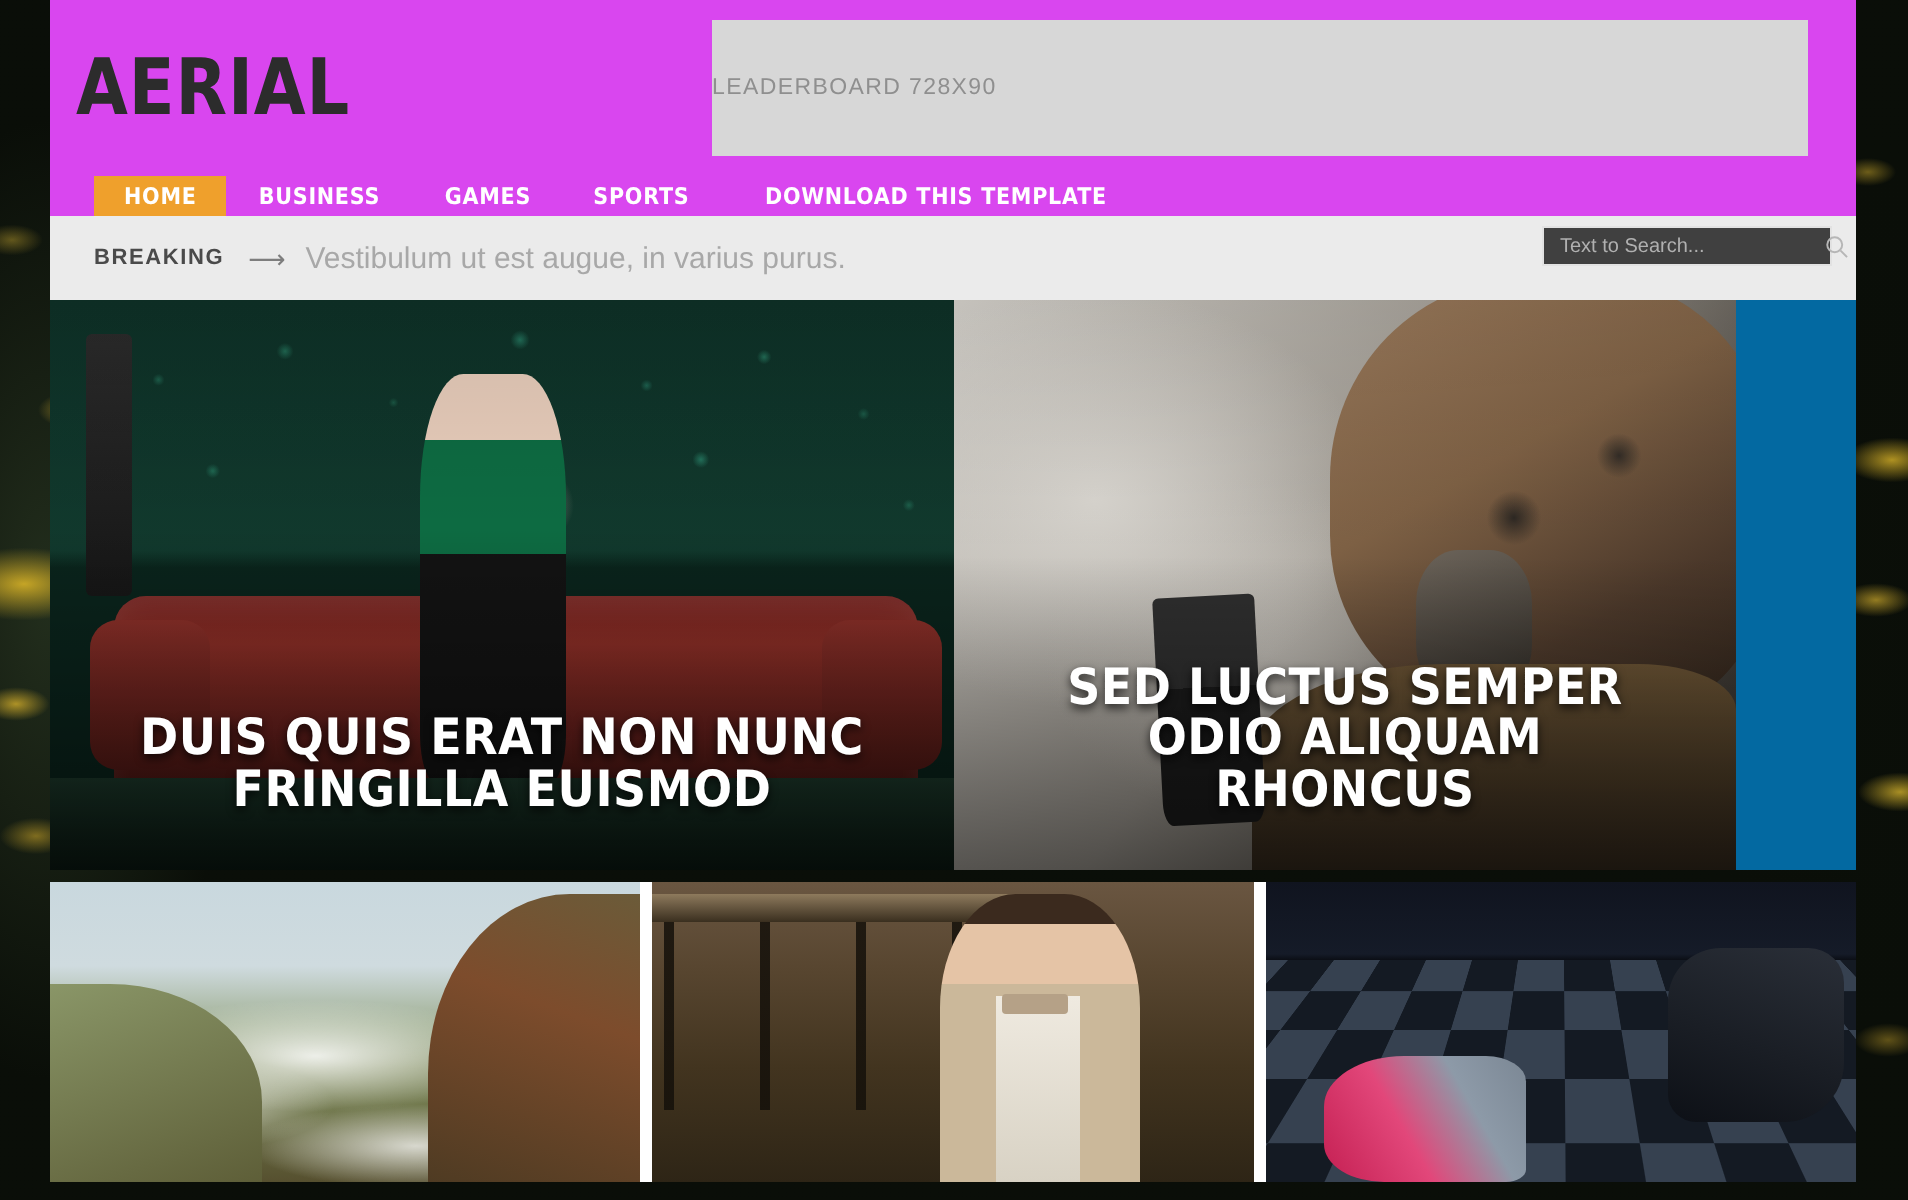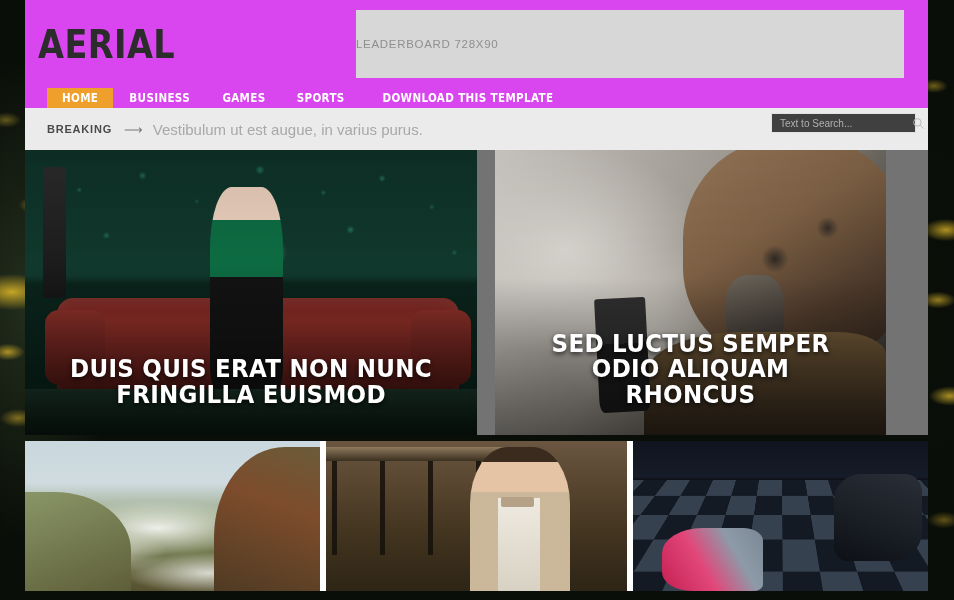--- a/index.html
+++ b/index.html
@@ -145,23 +145,23 @@
     color: #9a9a9a;
     background: transparent;
     font-family: "Liberation Sans", sans-serif;
   }
   .search-input::placeholder { color: #b0b0b0; }
   .search-icon { width: 13px; height: 13px; flex: 0 0 13px; cursor: pointer; }
 
   
   .featured-grid {
     display: flex;
-    gap: 18px;
+    gap: 0;
     height: 285px;
-    background: #737373;
+    background: #0369a1;
   }
   .feature {
     position: relative;
     overflow: hidden;
     cursor: pointer;
   }
   .feature.left  { width: 452px; }
   .feature.right { width: 391px; }
 
   .feature-title {

